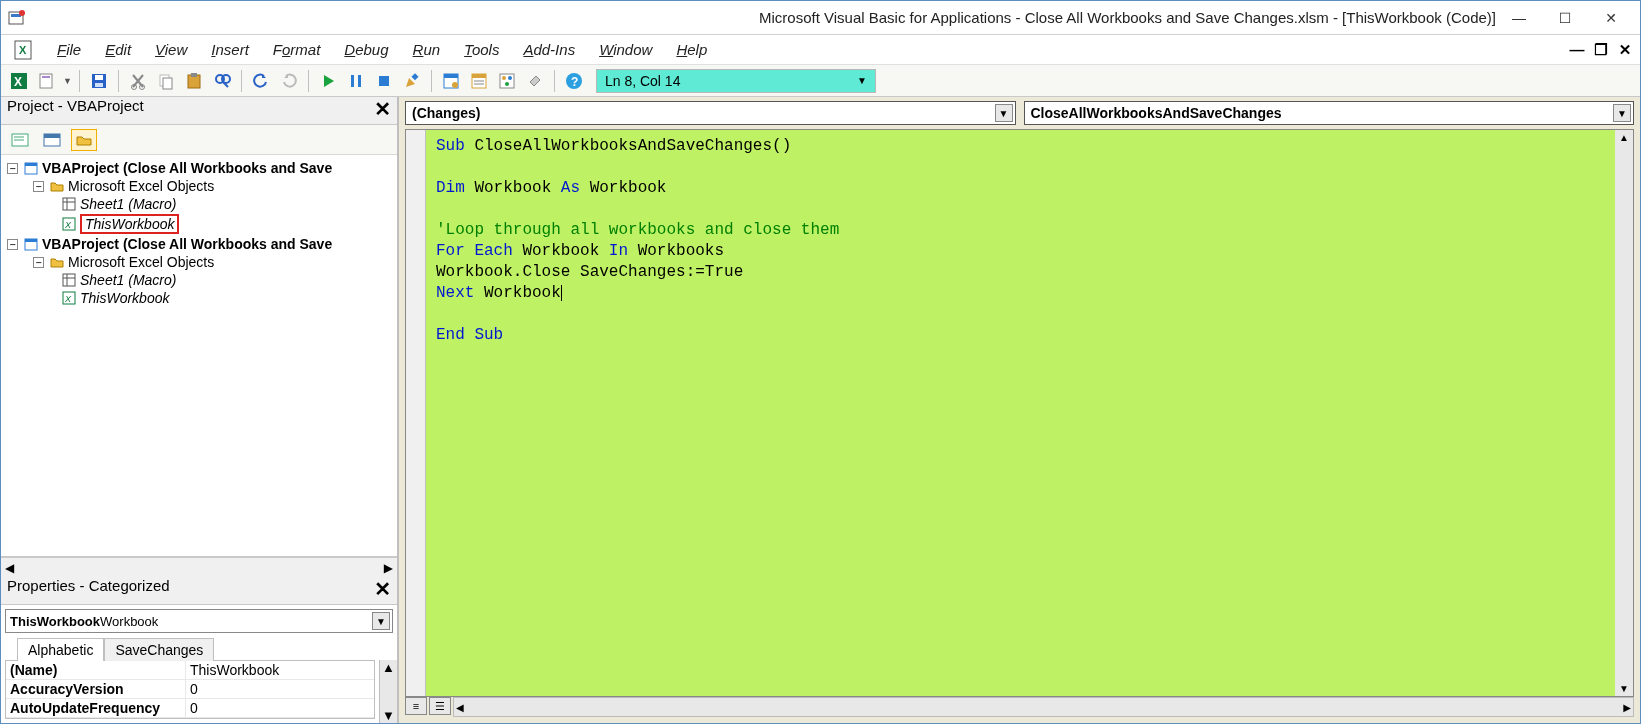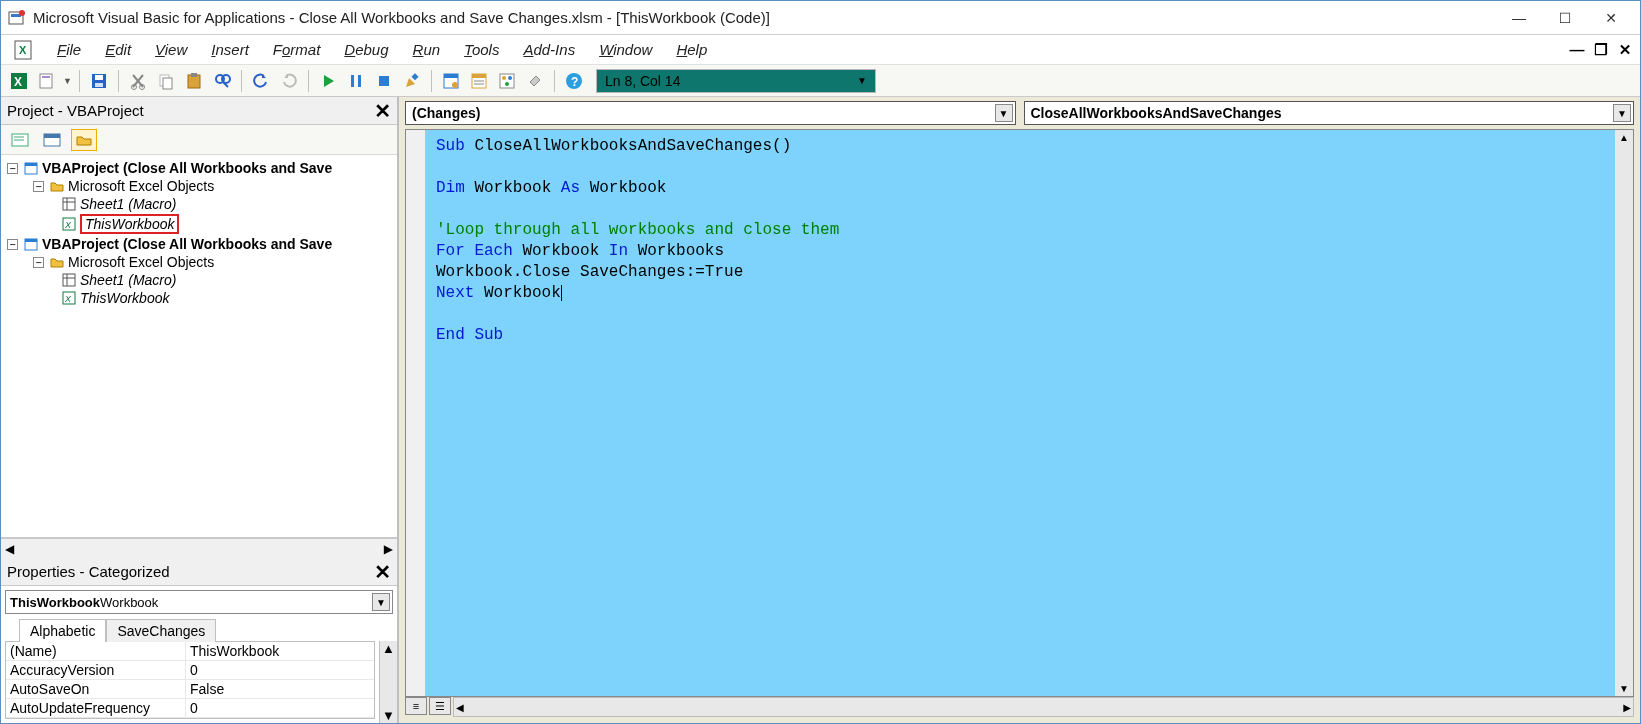--- a/index.html
+++ b/index.html
@@ -13,20 +13,21 @@
     border: 1px solid #5a8fbf;
   }
   
   .titlebar {
     height: 34px;
     background: #fff;
     display: flex;
     align-items: center;
     padding: 0 6px 0 6px;
     border-bottom: 1px solid #d0d0d0;
+    text-align: right;
   }
   .titlebar .app-icon {
     width: 20px; height: 20px; margin-right: 6px;
     display:flex;align-items:center;justify-content:center;
   }
   .titlebar .title { flex: 1; font-size: 15px; color:#222; }
   .winbtns { display:flex; gap:0; }
   .winbtn { width:46px; height:30px; display:flex; align-items:center; justify-content:center; font-size:14px; color:#333; }
   
   .menubar {
@@ -60,38 +61,38 @@
   }
   .tbtn {
     width:24px; height:24px;
     display:flex; align-items:center; justify-content:center;
     border-radius:2px;
   }
   .tbtn svg { width:18px; height:18px; }
   .tsep { width:1px; height:22px; background:#c0c0c0; margin:0 3px; }
   .toolbar .status-box {
     border:1px solid #b8b8b8;
-    background:#0f766e;
+    background:#5eead4;
     height:24px;
     min-width:280px;
     display:flex; align-items:center;
     padding:0 8px;
     margin-left:6px;
     font-size:14px;
   }
   
   .main { display:flex; height: calc(724px - 34px - 30px - 32px - 2px); }
   .leftcol { width:398px; display:flex; flex-direction:column; border-right:2px solid #bfbfbf; }
   .rightcol { flex:1; display:flex; flex-direction:column; background:#ece9d8; }
 
   
   .pane-header {
     background:#f0f0f0;
     border-bottom:1px solid #c9c9c9;
-    height:28px; display:flex; align-items:center; padding:0 6px;
+    height:28px; display:flex; align-items:flex-start; padding:0 6px;
     font-size:15px;
   }
   .pane-header .close-x {
     margin-left:auto; font-size:20px; font-weight:bold; cursor:pointer;
   }
   .proj-toolbar {
     height:30px; background:#f7f7f4; border-bottom:1px solid #d9d9d9;
     display:flex; align-items:center; gap:6px; padding:0 6px;
   }
   .mini-btn {
@@ -119,44 +120,44 @@
   .tree-hscroll { height:20px; background:#f0f0f0; border-top:1px solid #c9c9c9; display:flex; align-items:center; justify-content:space-between; padding:0 4px;}
   .tree-hscroll .arrow { font-size:12px; }
 
   
   .props { display:flex; flex-direction:column; flex-shrink:0;}
   .props .combo {
     margin:4px; height:24px; border:1px solid #888; display:flex; align-items:center;
     padding:0 4px; background:#fff; position:relative;
   }
   .props .combo .arrow { position:absolute; right:2px; top:2px; width:18px; height:18px; border:1px solid #888; background:#e8e8e8; display:flex; align-items:center; justify-content:center; font-size:10px;}
-  .tabs { display:flex; padding-left:4px;margin-left:14px;}
+  .tabs { display:flex; padding-left:16px;}
   .tab {
     border:1px solid #bfbfbf; border-bottom:none;
     padding:3px 10px; background:#f0f0f0; font-size:14px;
     position:relative; top:1px;
   }
   .tab.active { background:#fff; }
   .prop-grid {
     border:1px solid #bfbfbf; margin:0 4px 4px 4px; background:#fff;
     max-height:96px; overflow:hidden;
   }
   .prop-row { display:flex; border-bottom:1px solid #e8e8e8; font-size:14px; }
-  .prop-row .k { width:180px; padding:1px 4px; border-right:1px solid #e8e8e8;}
+  .prop-row .k { width:180px; padding:1px 4px; border-right:1px solid #e8e8e8;font-weight:bold;}
   .prop-row .v { flex:1; padding:1px 4px; }
   .prop-grid-wrap { display:flex; }
   .prop-scroll { width:18px; background:#e8e8e8; display:flex; flex-direction:column; justify-content:space-between; align-items:center; border-left:1px solid #bfbfbf;}
 
   
   .combo-row { display:flex; gap:8px; padding:4px 6px; }
   .combo-row .combo {
     flex:1; height:24px; border:1px solid #555; background:#fff; display:flex; align-items:center; padding:0 6px; font-size:14px; font-weight:bold; position:relative;
   }
   .combo-row .combo .arrow { position:absolute; right:2px; top:2px; width:18px; height:18px; border:1px solid #888; background:#e8e8e8; display:flex;align-items:center;justify-content:center;font-size:10px;}
-  .code-wrap { flex:1; display:flex; border:1px solid #888; margin:0 6px 0 6px; background:#7dd3fc; position:relative;}
+  .code-wrap { flex:1; display:flex; border:1px solid #888; margin:0 6px 0 6px; background:#bef264; position:relative;}
   .gutter { width:20px; background:#f0f0f0; border-right:1px solid #c0c0c0;}
   .code {
     flex:1; padding:6px 10px; font-family: Consolas, "Courier New", monospace; font-size:16px; line-height:21px; white-space:pre; overflow:auto;
   }
   .kw { color:#0018d0; }
   .cm { color:#008000; }
   .vscroll { width:18px; background:#e8e8e8; display:flex; flex-direction:column; justify-content:space-between; align-items:center;}
   .vscroll .arr, .hscroll .arr { font-size:10px; padding:2px;}
   .bottom-bar { height:20px; display:flex; margin:0 6px 6px 6px;}
   .bottom-bar .viewbtns { display:flex; }
@@ -482,24 +483,20 @@
         <div class="prop-grid" style="flex:1">
           <div class="prop-row">
               <div class="k">(Name)</div>
               <div class="v">ThisWorkbook</div>
             </div>
           <div class="prop-row">
               <div class="k">AccuracyVersion</div>
               <div class="v">0</div>
             </div>
           <div class="prop-row">
-              <div class="k">AutoSaveOn</div>
-              <div class="v">False</div>
-            </div>
-          <div class="prop-row">
               <div class="k">AutoUpdateFrequency</div>
               <div class="v">0</div>
             </div>
         </div>
         <div class="prop-scroll">
           <span>▲</span>
           <span>▼</span>
         </div>
       </div>
     </div>

